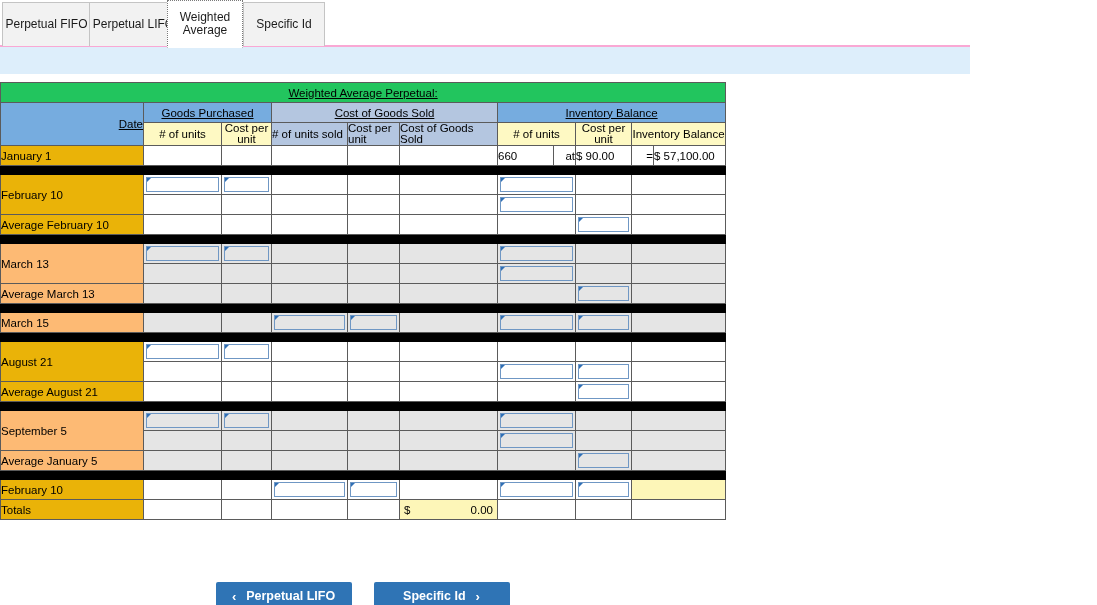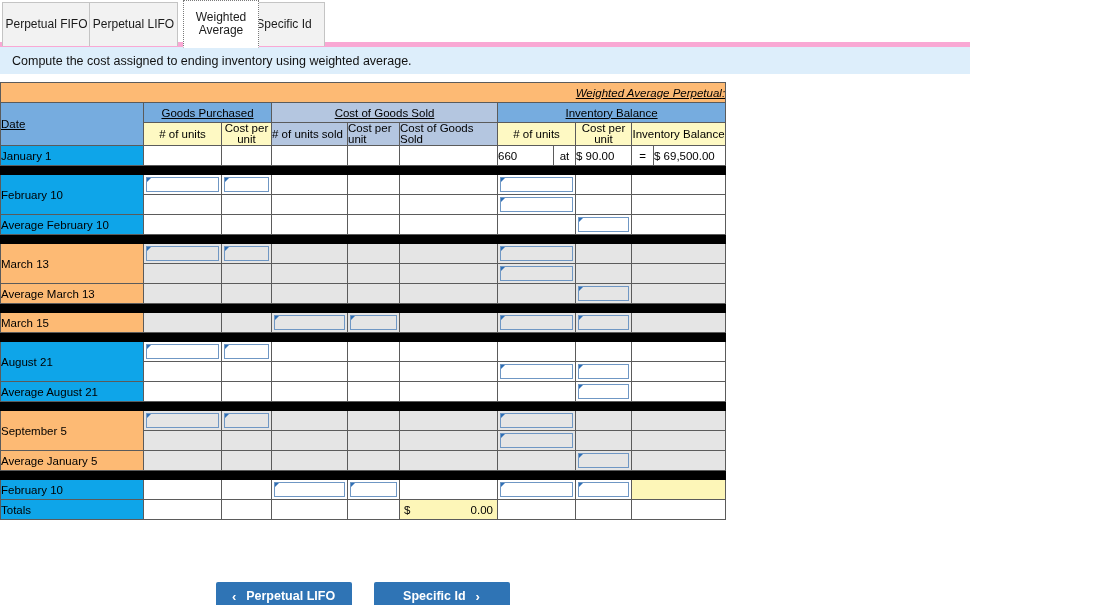--- a/index.html
+++ b/index.html
@@ -11,21 +11,21 @@
     color:#000000;
     overflow:hidden;
   }
 
   
   .tabstrip{
     position:relative;
     height:47px;
     width:970px;
     box-sizing:border-box;
-    border-bottom:5px solid #f9a8d4;
+    border-bottom:2px solid #f9a8d4;
   }
   .tab{
     position:absolute;
     top:2px;
     height:44px;
     box-sizing:border-box;
     background:#f2f2f2;
     border:1px solid #c4c4c4;
     border-bottom:none;
     display:flex;
@@ -75,26 +75,25 @@
   }
   table.wa td,table.wa th{
     border:1px solid #5b5b5b;
     padding:0;
     height:20px;
     box-sizing:border-box;
     overflow:hidden;
     font-weight:normal;
   }
   .ttl{
-    background:#fdba74;
-    text-align:right;
+    background:#22c55e;
+    text-align:center;
     font-weight:bold;
     font-size:11.5px;
     height:17px;
-    font-style:italic;
   }
   .ttl span{text-decoration:underline;}
   .grp-dark{
     background:#76acdf;
     text-align:center;
     font-weight:bold;
     height:16px;
   }
   .grp-light{
     background:#b4c6e0;
@@ -114,37 +113,37 @@
   .sub-light{
     background:#b4c6e0;
     text-align:left;
     font-weight:bold;
     line-height:11px;
     height:27px;
     padding:0 1px;
   }
   .datehead{
     background:#76acdf;
-    text-align:left;
+    text-align:right;
     font-weight:bold;
     vertical-align:middle;
   }
   .datehead span{text-decoration:underline;}
 
   td.lbl{
     text-align:left;
     padding-left:4px;
     vertical-align:middle;
-    background:#0ea5e9;
+    background:#eab308;
   }
   tr.shade td{background:#e5e5e5;}
   tr.shade td.lbl{background:#fdba74;}
 
   td.num{text-align:left;padding-right:4px;}
-  td.op{text-align:center;}
+  td.op{text-align:right;}
 
   tr.blackrow td{
     background:#000000;
     border:1px solid #000000;
     height:9px;
   }
 
   td.yellow{background:#fdf6b8 !important;}
   td.yellowval{background:#fdf6b8 !important;}
   .yv{display:flex;justify-content:space-between;padding:0 4px;font-size:11.5px;}
@@ -202,30 +201,29 @@
 </head>
 <body>
 
 <div class="tabstrip">
   <div class="tab" style="left:2px;width:89px;">
     <span>Perpetual FIFO</span>
   </div>
   <div class="tab" style="left:89px;width:89px;">
     <span>Perpetual LIFO</span>
   </div>
-  <div class="tab active" style="left:183px;width:76px;">
+  <div class="tab active" style="left:167px;width:76px;">
     <span>Weighted Average</span>
   </div>
   <div class="tab" style="left:243px;width:82px;">
     <span>Specific Id</span>
   </div>
 </div>
 
 <div class="instructions">
-  <span>Compute the cost assigned to ending inventory using weighted average.</span>
 </div>
 
 <div class="tablewrap">
 <table class="wa">
   <colgroup>
     <col style="width:143px">
     <col style="width:56px">
         <col style="width:22px">
         <col style="width:50px">
     <col style="width:54px">
@@ -267,21 +265,21 @@
     <td class="lbl">January 1</td>
     <td colspan="2"></td>
     <td></td>
     <td colspan="2"></td>
     <td></td>
     <td colspan="2"></td>
     <td class="num">660</td>
     <td class="op">at</td>
     <td class="num">$ 90.00</td>
     <td class="op">=</td>
-    <td class="num">$ 69,500.00</td>
+    <td class="num">$ 57,100.00</td>
   </tr>
 
   <tr class="blackrow">
     <td colspan="14"></td>
   </tr>
 
   <tr>
     <td class="lbl" rowspan="2">February 10</td>
     <td colspan="2">
             <span class="inp"></span>

